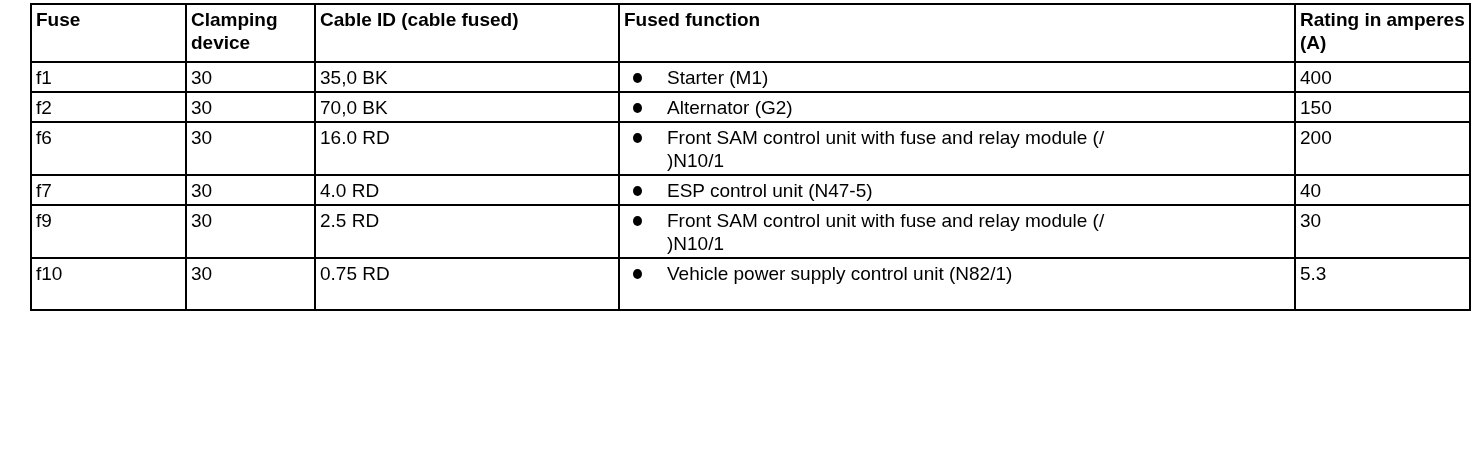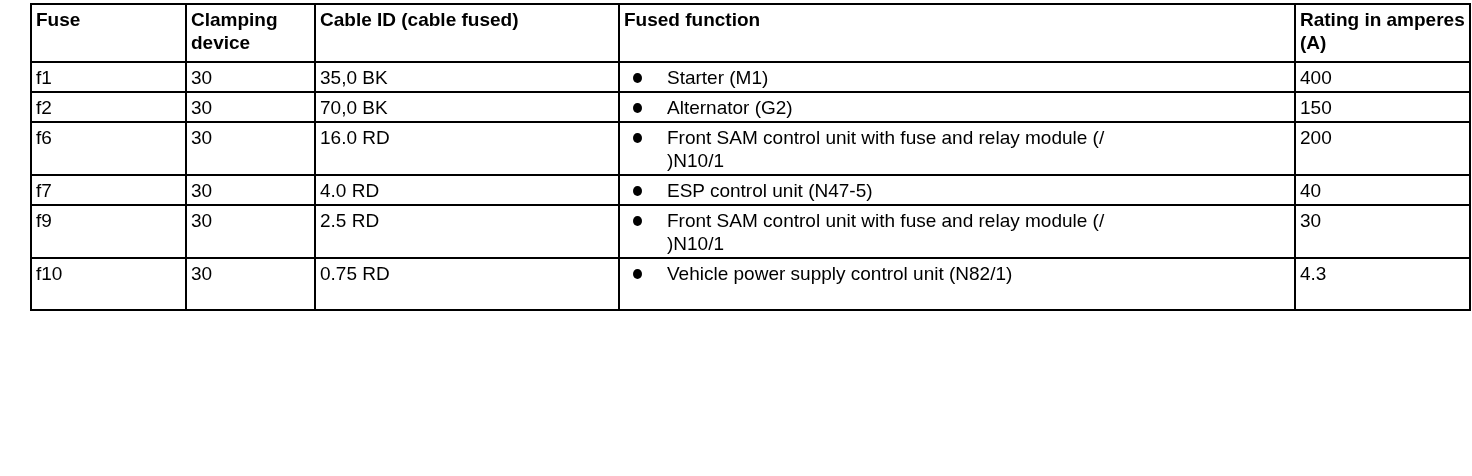--- a/index.html
+++ b/index.html
@@ -158,17 +158,17 @@
   <tr>
     <td>f10</td>
     <td>30</td>
     <td>0.75 RD</td>
     <td class="cell-function">
       <div class="fn">
         <span class="bullet"></span>
         <span class="fn-text">Vehicle power supply control unit (N82/1)</span>
       </div>
     </td>
-    <td>4.3</td>
+    <td>5.3</td>
   </tr>
 </tbody>
   </table>
 </div>
 
 </body></html>

